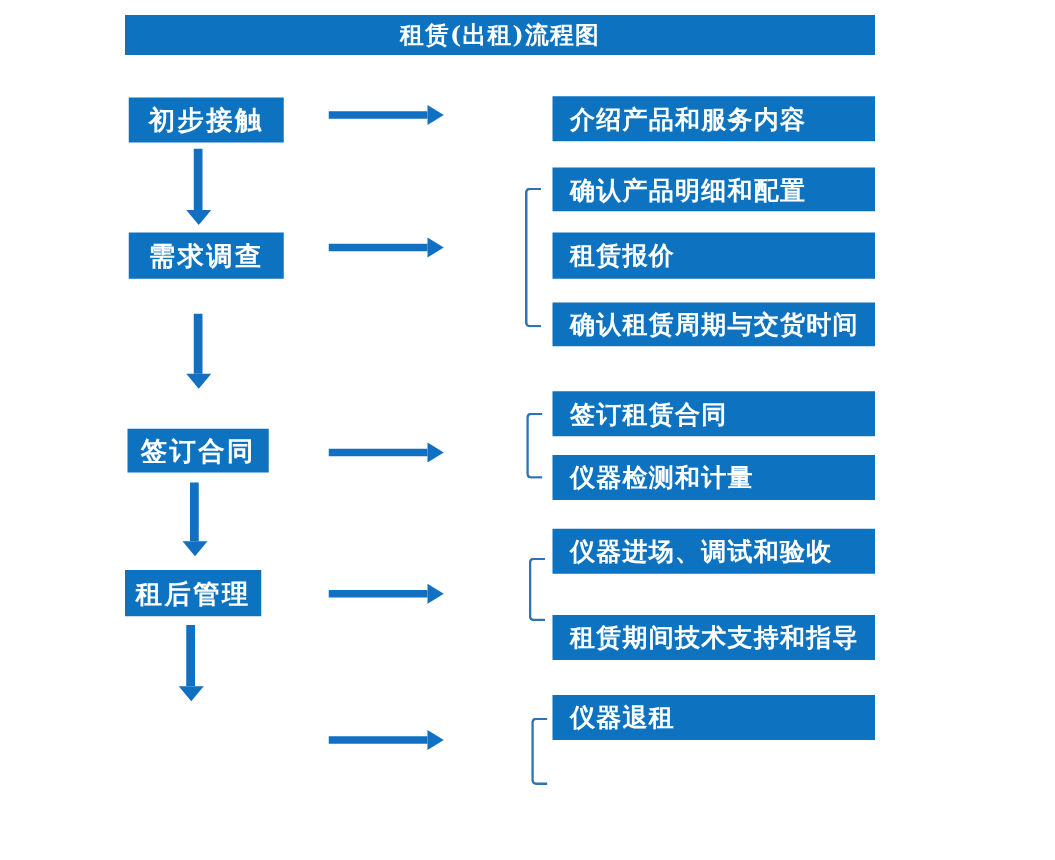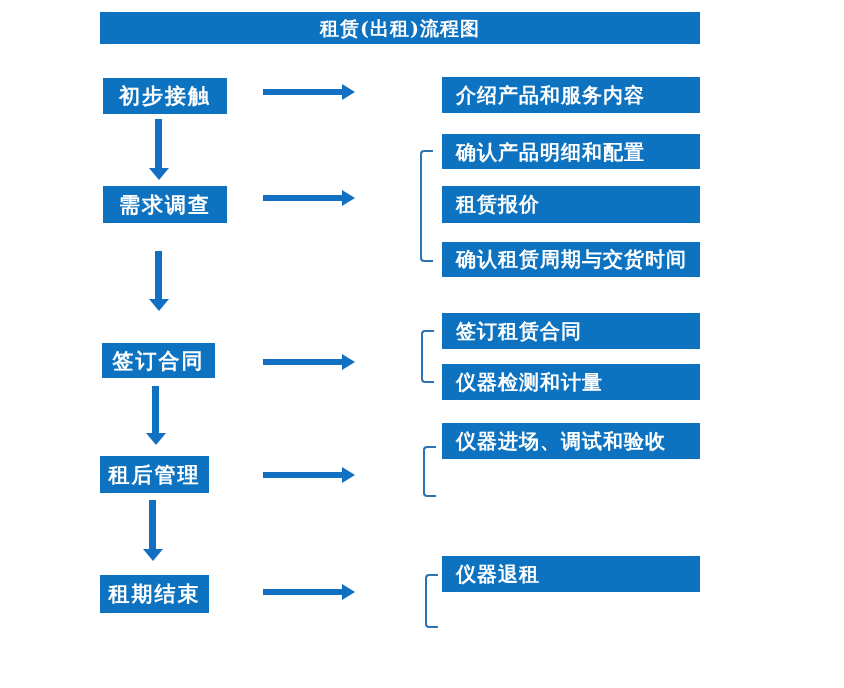--- a/index.html
+++ b/index.html
@@ -96,29 +96,29 @@
 <body>
 
 <div id="page">
 
   <div class="bluebox title-bar">租赁(出租)流程图</div>
 
   <div class="bluebox stage s0">初步接触</div>
   <div class="bluebox stage s1">需求调查</div>
   <div class="bluebox stage s2">签订合同</div>
   <div class="bluebox stage s3">租后管理</div>
-  <div class="bluebox stage s4">租期结束</div>
 
   <div class="bluebox detail d0">介绍产品和服务内容</div>
   <div class="bluebox detail d1">确认产品明细和配置</div>
   <div class="bluebox detail d2">租赁报价</div>
   <div class="bluebox detail d3">确认租赁周期与交货时间</div>
   <div class="bluebox detail d4">签订租赁合同</div>
   <div class="bluebox detail d5">仪器检测和计量</div>
   <div class="bluebox detail d6">仪器进场、调试和验收</div>
+  <div class="bluebox detail d7">租赁期间技术支持和指导</div>
   <div class="bluebox detail d8">仪器退租</div>
 
   <div class="harrow a0"></div>
   <div class="harrow a1"></div>
   <div class="harrow a2"></div>
   <div class="harrow a3"></div>
   <div class="harrow a4"></div>
 
   <div class="varrow v0"></div>
   <div class="varrow v1"></div>

